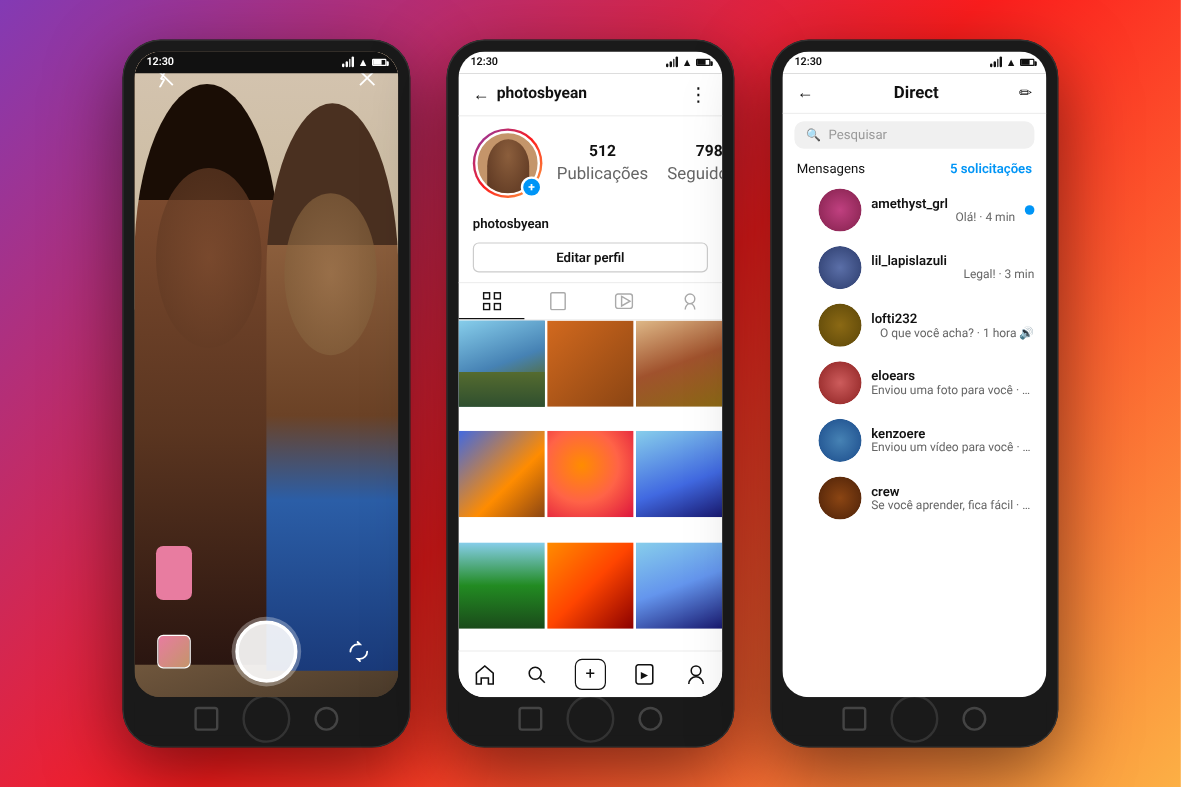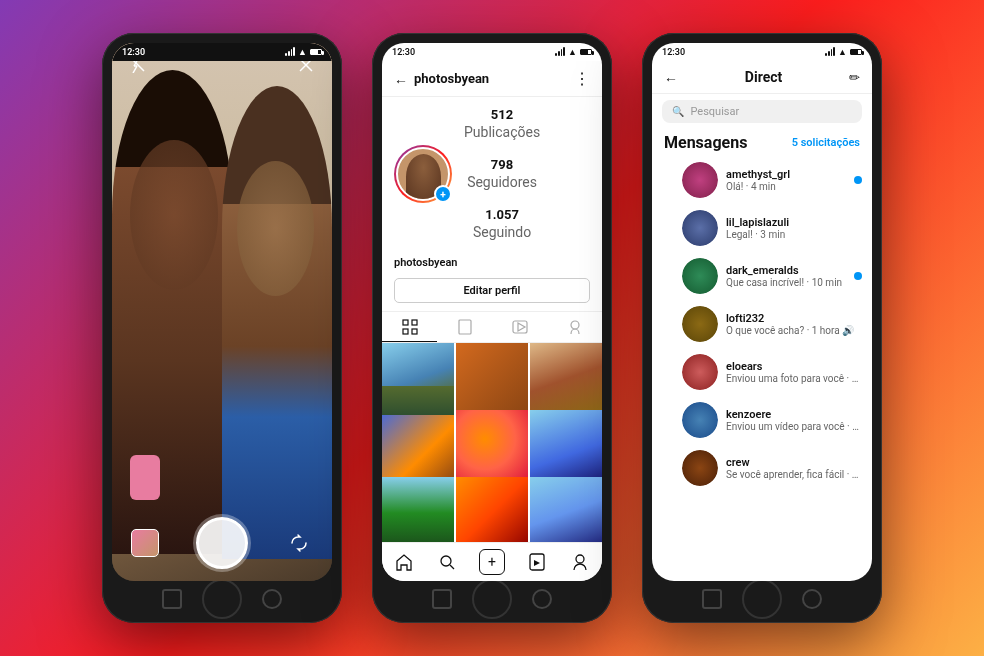--- a/index.html
+++ b/index.html
@@ -279,21 +279,20 @@
       align-items: center;
       justify-content: center;
       color: #fff;
       font-size: 10px;
       font-weight: 700;
     }
 
     .profile-stats {
       display: flex;
       gap: 16px;
-      flex-direction: column;
     }
 
     .stat-item {
       text-align: center;
     }
 
     .stat-num {
       font-size: 13px;
       font-weight: 700;
       color: #111;
@@ -453,22 +452,22 @@
     }
 
     .messages-header {
       display: flex;
       justify-content: space-between;
       align-items: center;
       padding: 4px 12px;
     }
 
     .messages-label {
-      font-size: 16px;
-      font-weight: 700;
+      font-size: 11px;
+      font-weight: 400;
       color: #111;
     }
 
     .requests-label {
       font-size: 11px;
       font-weight: 600;
       color: #0095f6;
     }
 
     .message-list {
@@ -512,20 +511,21 @@
       font-weight: 600;
       color: #111;
     }
 
     .msg-preview {
       font-size: 10px;
       color: #666;
       white-space: nowrap;
       overflow: hidden;
       text-overflow: ellipsis;
+      text-align: right;
     }
 
     .unread-dot {
       width: 8px;
       height: 8px;
       background: #0095f6;
       border-radius: 50%;
       flex-shrink: 0;
     }
 
@@ -844,30 +844,20 @@
         <div class="message-item">
           <div class="msg-avatar">
             <div class="msg-avatar-inner" style="background:radial-gradient(ellipse,#5B6FA8,#2a3a6a);"></div>
           </div>
           <div class="msg-content">
             <div class="msg-username">lil_lapislazuli</div>
             <div class="msg-preview">Legal! · 3 min</div>
           </div>
         </div>
 
-        <div class="message-item">
-          <div class="msg-avatar">
-            <div class="msg-avatar-inner" style="background:radial-gradient(ellipse,#2E8B57,#145a30);"></div>
-          </div>
-          <div class="msg-content">
-            <div class="msg-username">dark_emeralds</div>
-            <div class="msg-preview">Que casa incrível! · 10 min</div>
-          </div>
-          <div class="unread-dot"></div>
-        </div>
 
         <div class="message-item">
           <div class="msg-avatar">
             <div class="msg-avatar-inner" style="background:radial-gradient(ellipse,#8B6914,#5a4508);"></div>
           </div>
           <div class="msg-content">
             <div class="msg-username">lofti232</div>
             <div class="msg-preview">O que você acha? · 1 hora 🔊</div>
           </div>
         </div>

